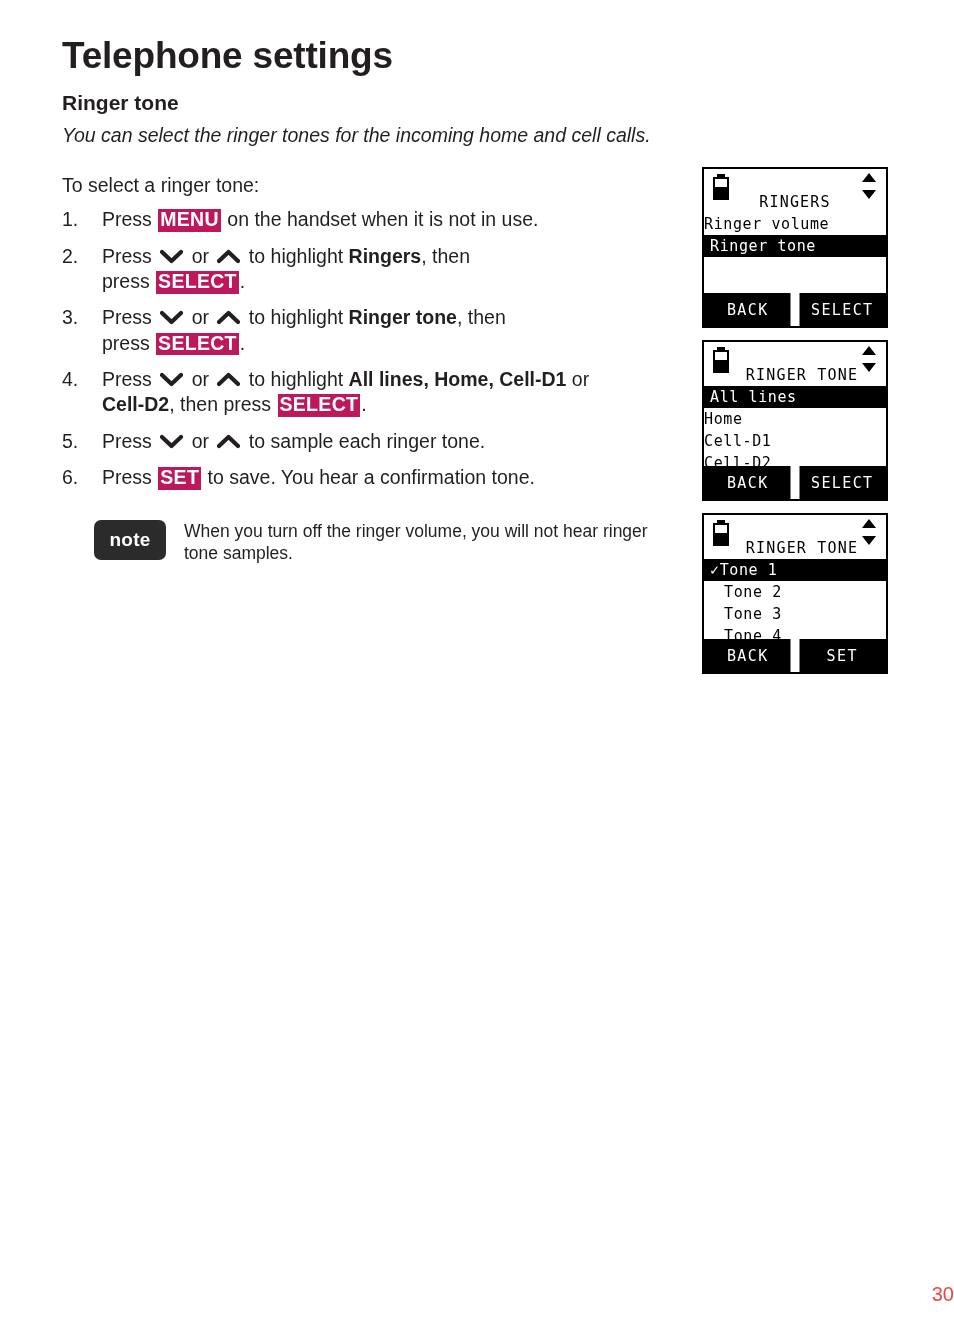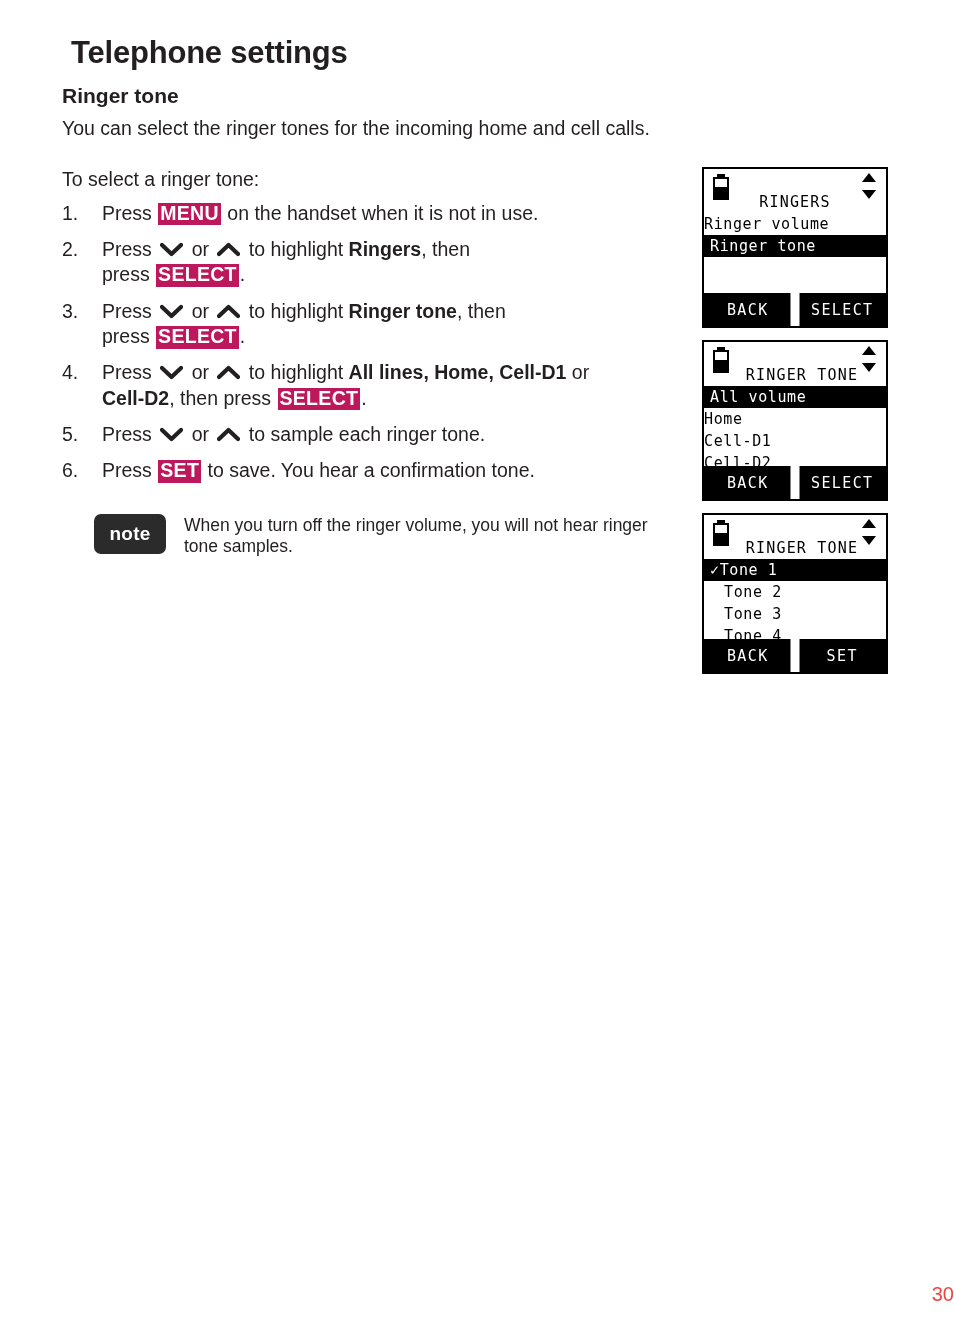--- a/index.html
+++ b/index.html
@@ -25,36 +25,37 @@
   }
 
   .left-col {
     position: absolute;
     left: 62px;
     top: 36px;
     width: 620px;
   }
 
   .h1 {
-    font-size: 31px;
+    font-size: 37px;
     font-weight: bold;
     letter-spacing: -0.2px;
     line-height: 1.1;
-    margin: 0 0 14px 9px;
+    margin: 0 0 14px 0;
   }
   .h2 {
     font-size: 21px;
     font-weight: bold;
     line-height: 1.1;
     margin: 0 0 9px 0;
   }
   .intro {
     font-size: 19.5px;
     line-height: 1.25;
     margin: 5px 0 27px 0;
+    font-style: italic;
   }
   .h3 {
     font-size: 19.5px;
     font-weight: normal;
     margin: 0 0 10px 0;
   }
 
   
   ol.steps {
     list-style: none;
@@ -375,21 +376,21 @@
           </div>
           <div class="updown">
             <svg width="16" height="26" viewBox="0 0 16 26">
                 <polygon points="8,0 15,9 1,9" fill="#000"></polygon>
                 <polygon points="8,26 15,17 1,17" fill="#000"></polygon>
               </svg>
           </div>
         </div>
         <div class="lcd-title indent">RINGER TONE</div>
         <div class="lcd-list">
-          <div class="lcd-item sel">All volume</div>
+          <div class="lcd-item sel">All lines</div>
           <div class="lcd-item">Home</div>
           <div class="lcd-item">Cell-D1</div>
           <div class="lcd-item">Cell-D2</div>
         </div>
       </div>
       <div class="softkeys">
         <div class="sk">BACK</div>
         <div class="divider"></div>
         <div class="sk">SELECT</div>
       </div>

